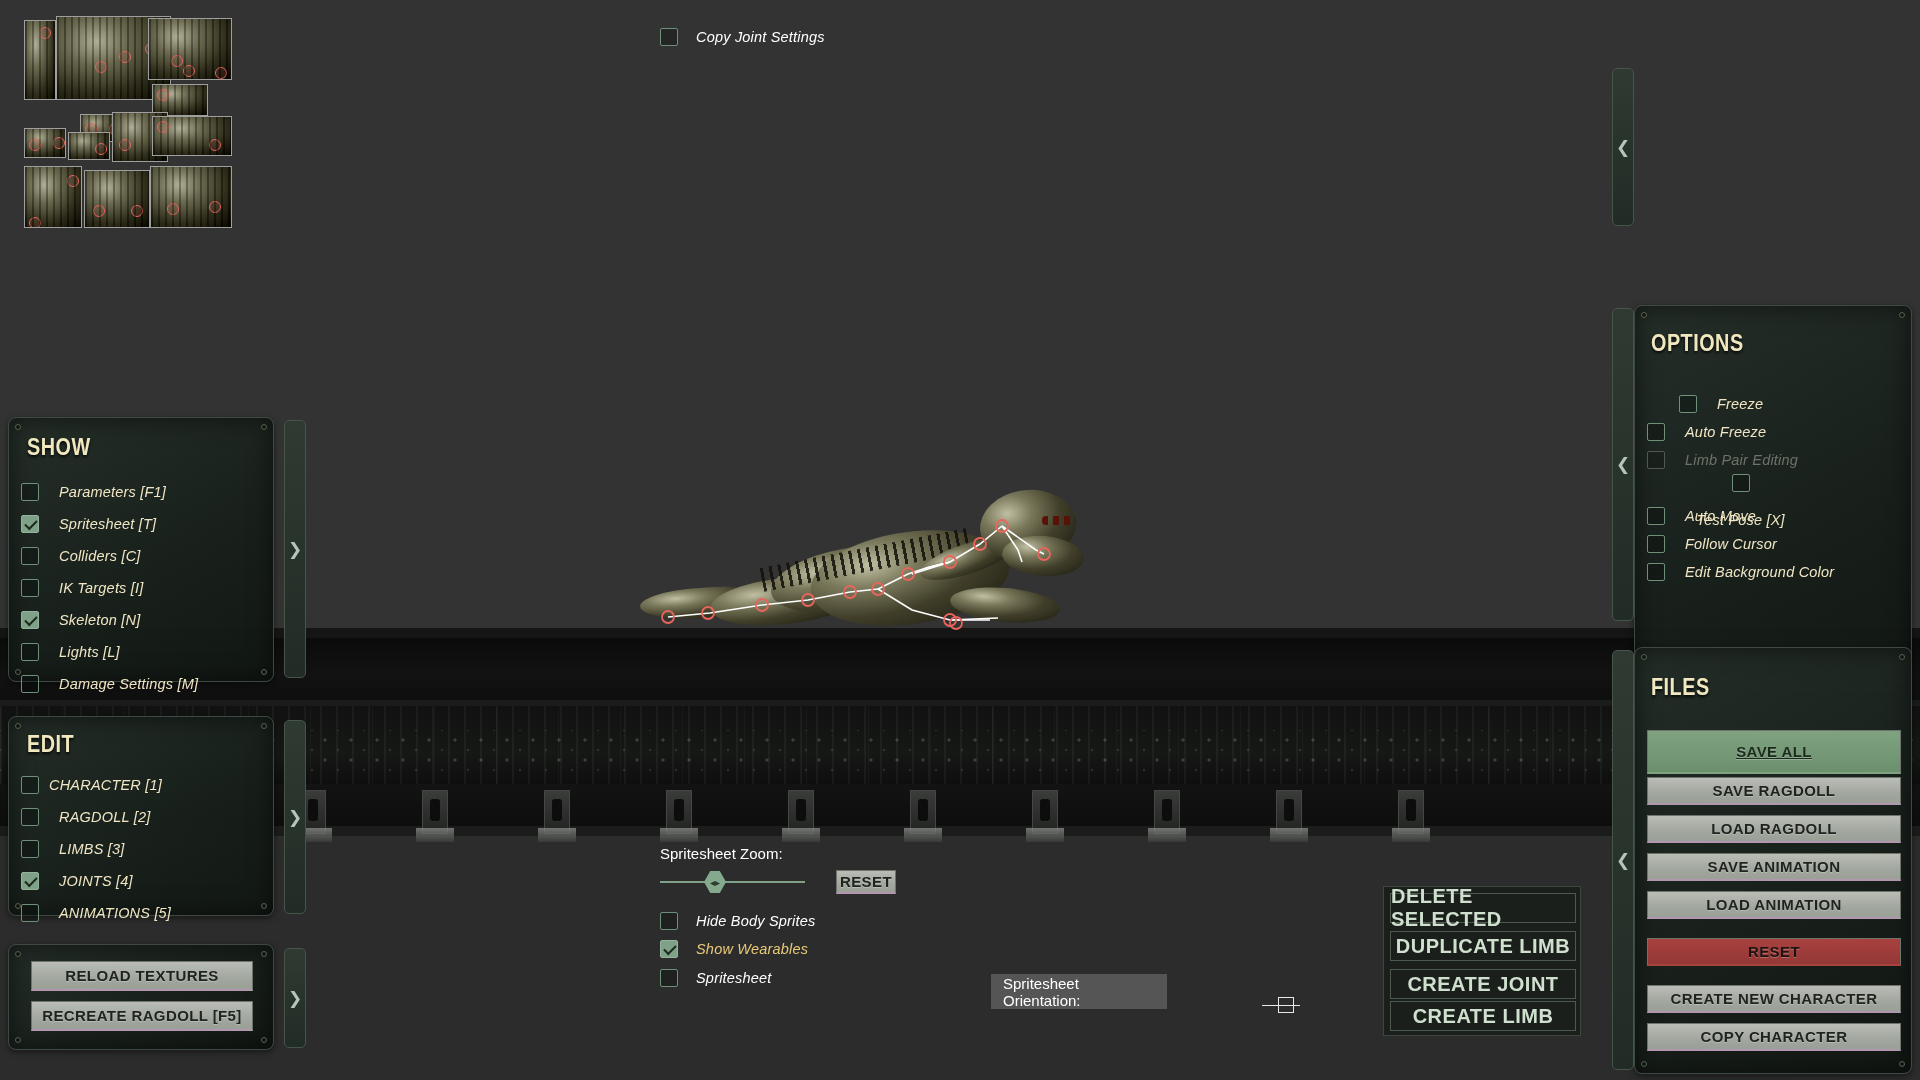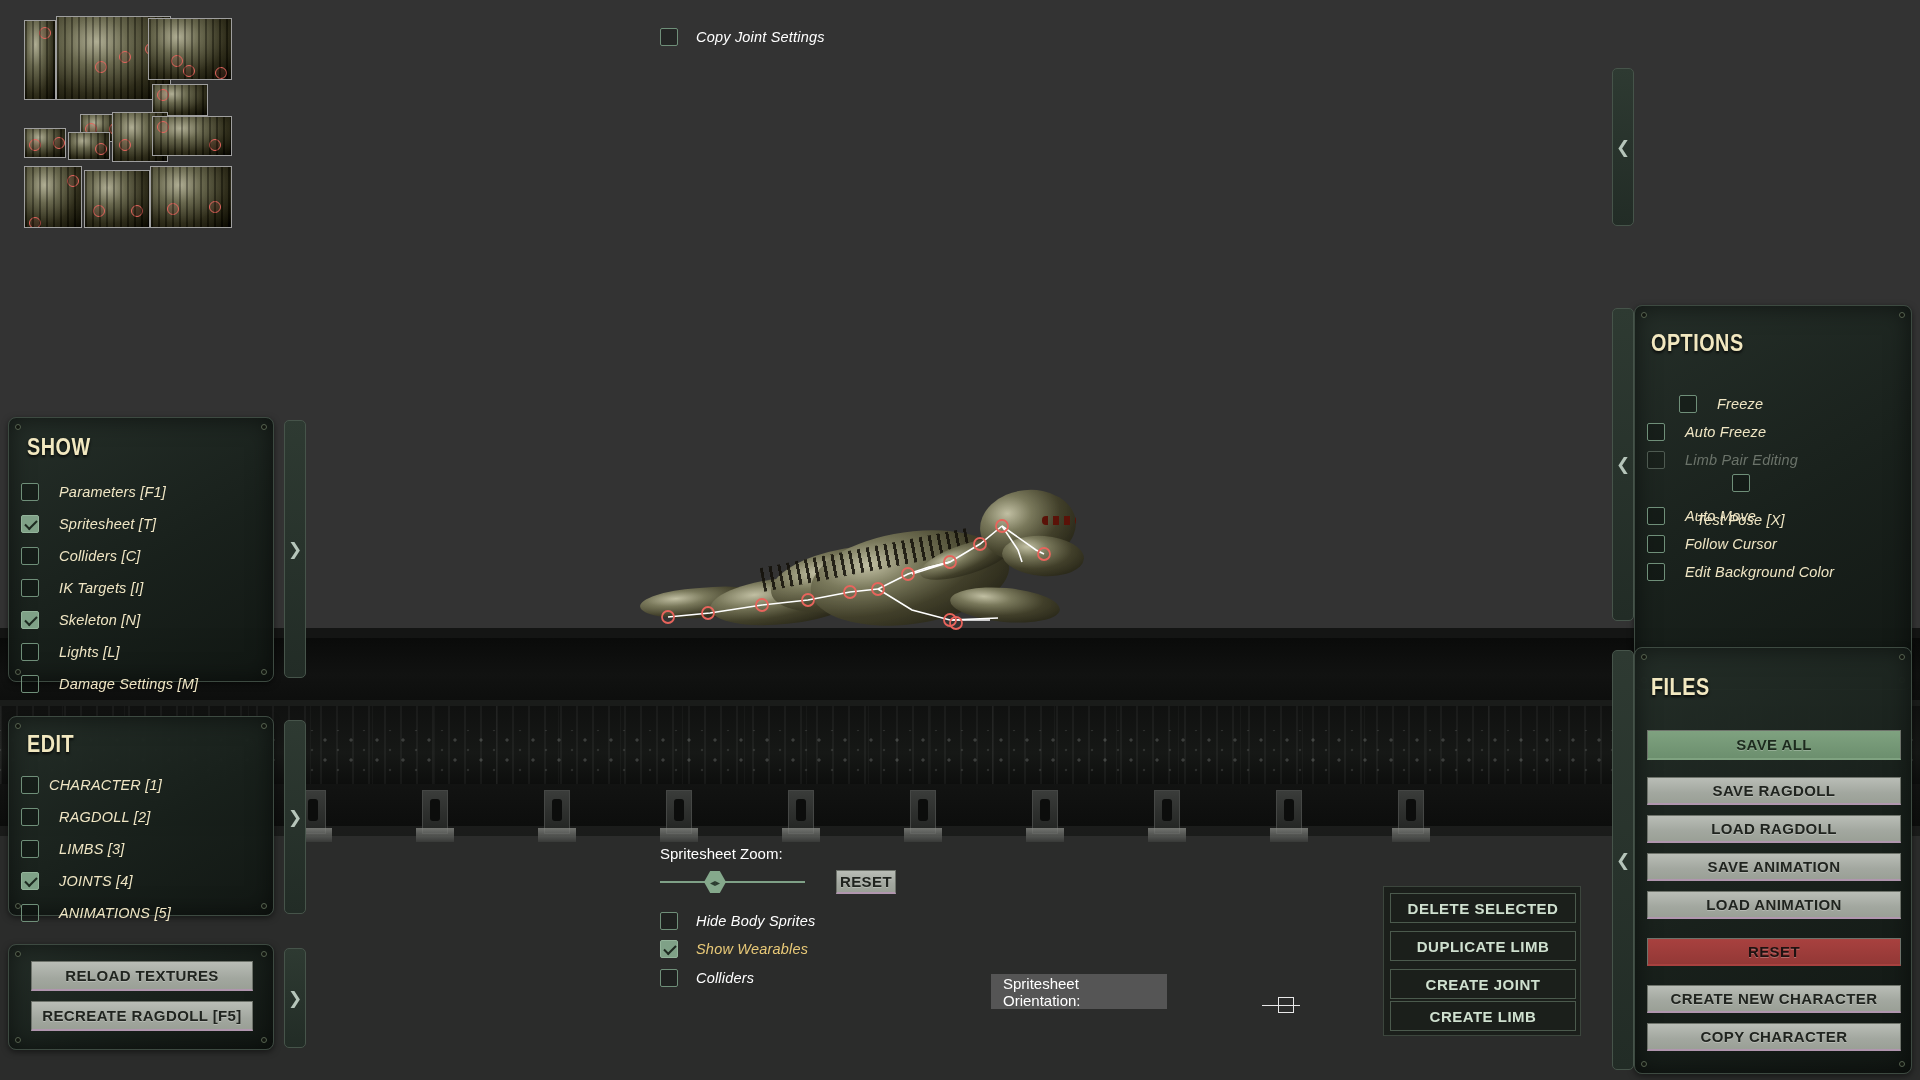--- a/index.html
+++ b/index.html
@@ -161,21 +161,21 @@
     border-bottom:2px solid #b096ae;
     color:#20241f; font-size:15px; font-weight:bold; letter-spacing:.4px;
     cursor:pointer; user-select:none;
     text-shadow:0 1px 0 rgba(255,255,255,.25);
   }
   .btn.green { background: linear-gradient(180deg,#7fa280,#6c8f6e); border-bottom-color:#7fa280; color:#1c2a1d;}
   .btn.red   { background: linear-gradient(180deg,#a8413f,#933836); border-bottom-color:#a8413f; color:#1f1211;}
   .btn-dark {
     display:flex; align-items:center; justify-content:center;
     background:#1b1f1b; border:1px solid #4b5a4d;
-    color:#cfe0cf; font-size:15px; font-weight:bold; letter-spacing:.5px;
+    color:#cfe0cf; font-size:20px; font-weight:bold; letter-spacing:.5px;
     cursor:pointer; user-select:none;
   }
 
   
   .dropdown {
     height:26px; background:#060807; border:1px solid #8fae95; border-radius:2px;
     display:flex; align-items:center; padding:0 8px; color:#f0e6c4; font-size:14.5px;
     position:relative; cursor:pointer;
   }
   .dropdown .caret{
@@ -479,21 +479,21 @@
   </div>
 
   <div class="panel" style="left:1634px; top:647px; width:278px; height:427px;">
     <span class="screw s-tl"></span>
     <span class="screw s-tr"></span>
     <span class="screw s-bl"></span>
     <span class="screw s-br"></span>
 
     <div class="panel-title" style="position:absolute; left:16px; top:26px;">FILES</div>
 
-    <div class="btn green" style="position:absolute; left:12px; top:82px; width:254px; height:30px;">SAVE ALL</div>
+    <div class="btn green" style="position:absolute; left:12px; top:82px; width:254px; height:44px;text-decoration:underline;">SAVE ALL</div>
     <div class="btn" style="position:absolute; left:12px; top:129px; width:254px; height:28px;">SAVE RAGDOLL</div>
     <div class="btn" style="position:absolute; left:12px; top:167px; width:254px; height:28px;">LOAD RAGDOLL</div>
     <div class="btn" style="position:absolute; left:12px; top:205px; width:254px; height:28px;">SAVE ANIMATION</div>
     <div class="btn" style="position:absolute; left:12px; top:243px; width:254px; height:28px;">LOAD ANIMATION</div>
     <div class="btn red" style="position:absolute; left:12px; top:290px; width:254px; height:28px;">RESET</div>
     <div class="btn" style="position:absolute; left:12px; top:337px; width:254px; height:28px;">CREATE NEW CHARACTER</div>
     <div class="btn" style="position:absolute; left:12px; top:375px; width:254px; height:28px;">COPY CHARACTER</div>
   </div>
   <div class="collapse-tab" style="left:1612px; top:650px; height:420px;">
     <span>❮</span>
@@ -514,21 +514,21 @@
     <div class="cb-row" style="position:absolute; left:0px; top:63px; gap:18px;">
       <div class="cb"></div>
       <span class="cb-label plain">Hide Body Sprites</span>
     </div>
     <div class="cb-row" style="position:absolute; left:0px; top:91px; gap:18px;">
       <div class="cb on"></div>
       <span class="cb-label warn">Show Wearables</span>
     </div>
     <div class="cb-row" style="position:absolute; left:0px; top:120px; gap:18px;">
       <div class="cb"></div>
-      <span class="cb-label plain">Colliders</span>
+      <span class="cb-label plain">Spritesheet</span>
     </div>
   </div>
 
   <div class="orient-box" style="left:991px; top:974px; width:176px; height:35px;">Spritesheet Orientation:</div>
   <div class="orient-line" style="left:1262px; top:1005px; width:38px;"></div>
   <div class="orient-handle" style="left:1278px; top:997px;"></div>
 
   <div style="position:absolute; left:1383px; top:886px; width:198px; height:150px;
               background:#1b1f1b; border:1px solid #3c463d;">
     <div class="btn-dark" style="position:absolute; left:6px; top:6px; width:186px; height:30px;">DELETE SELECTED</div>

